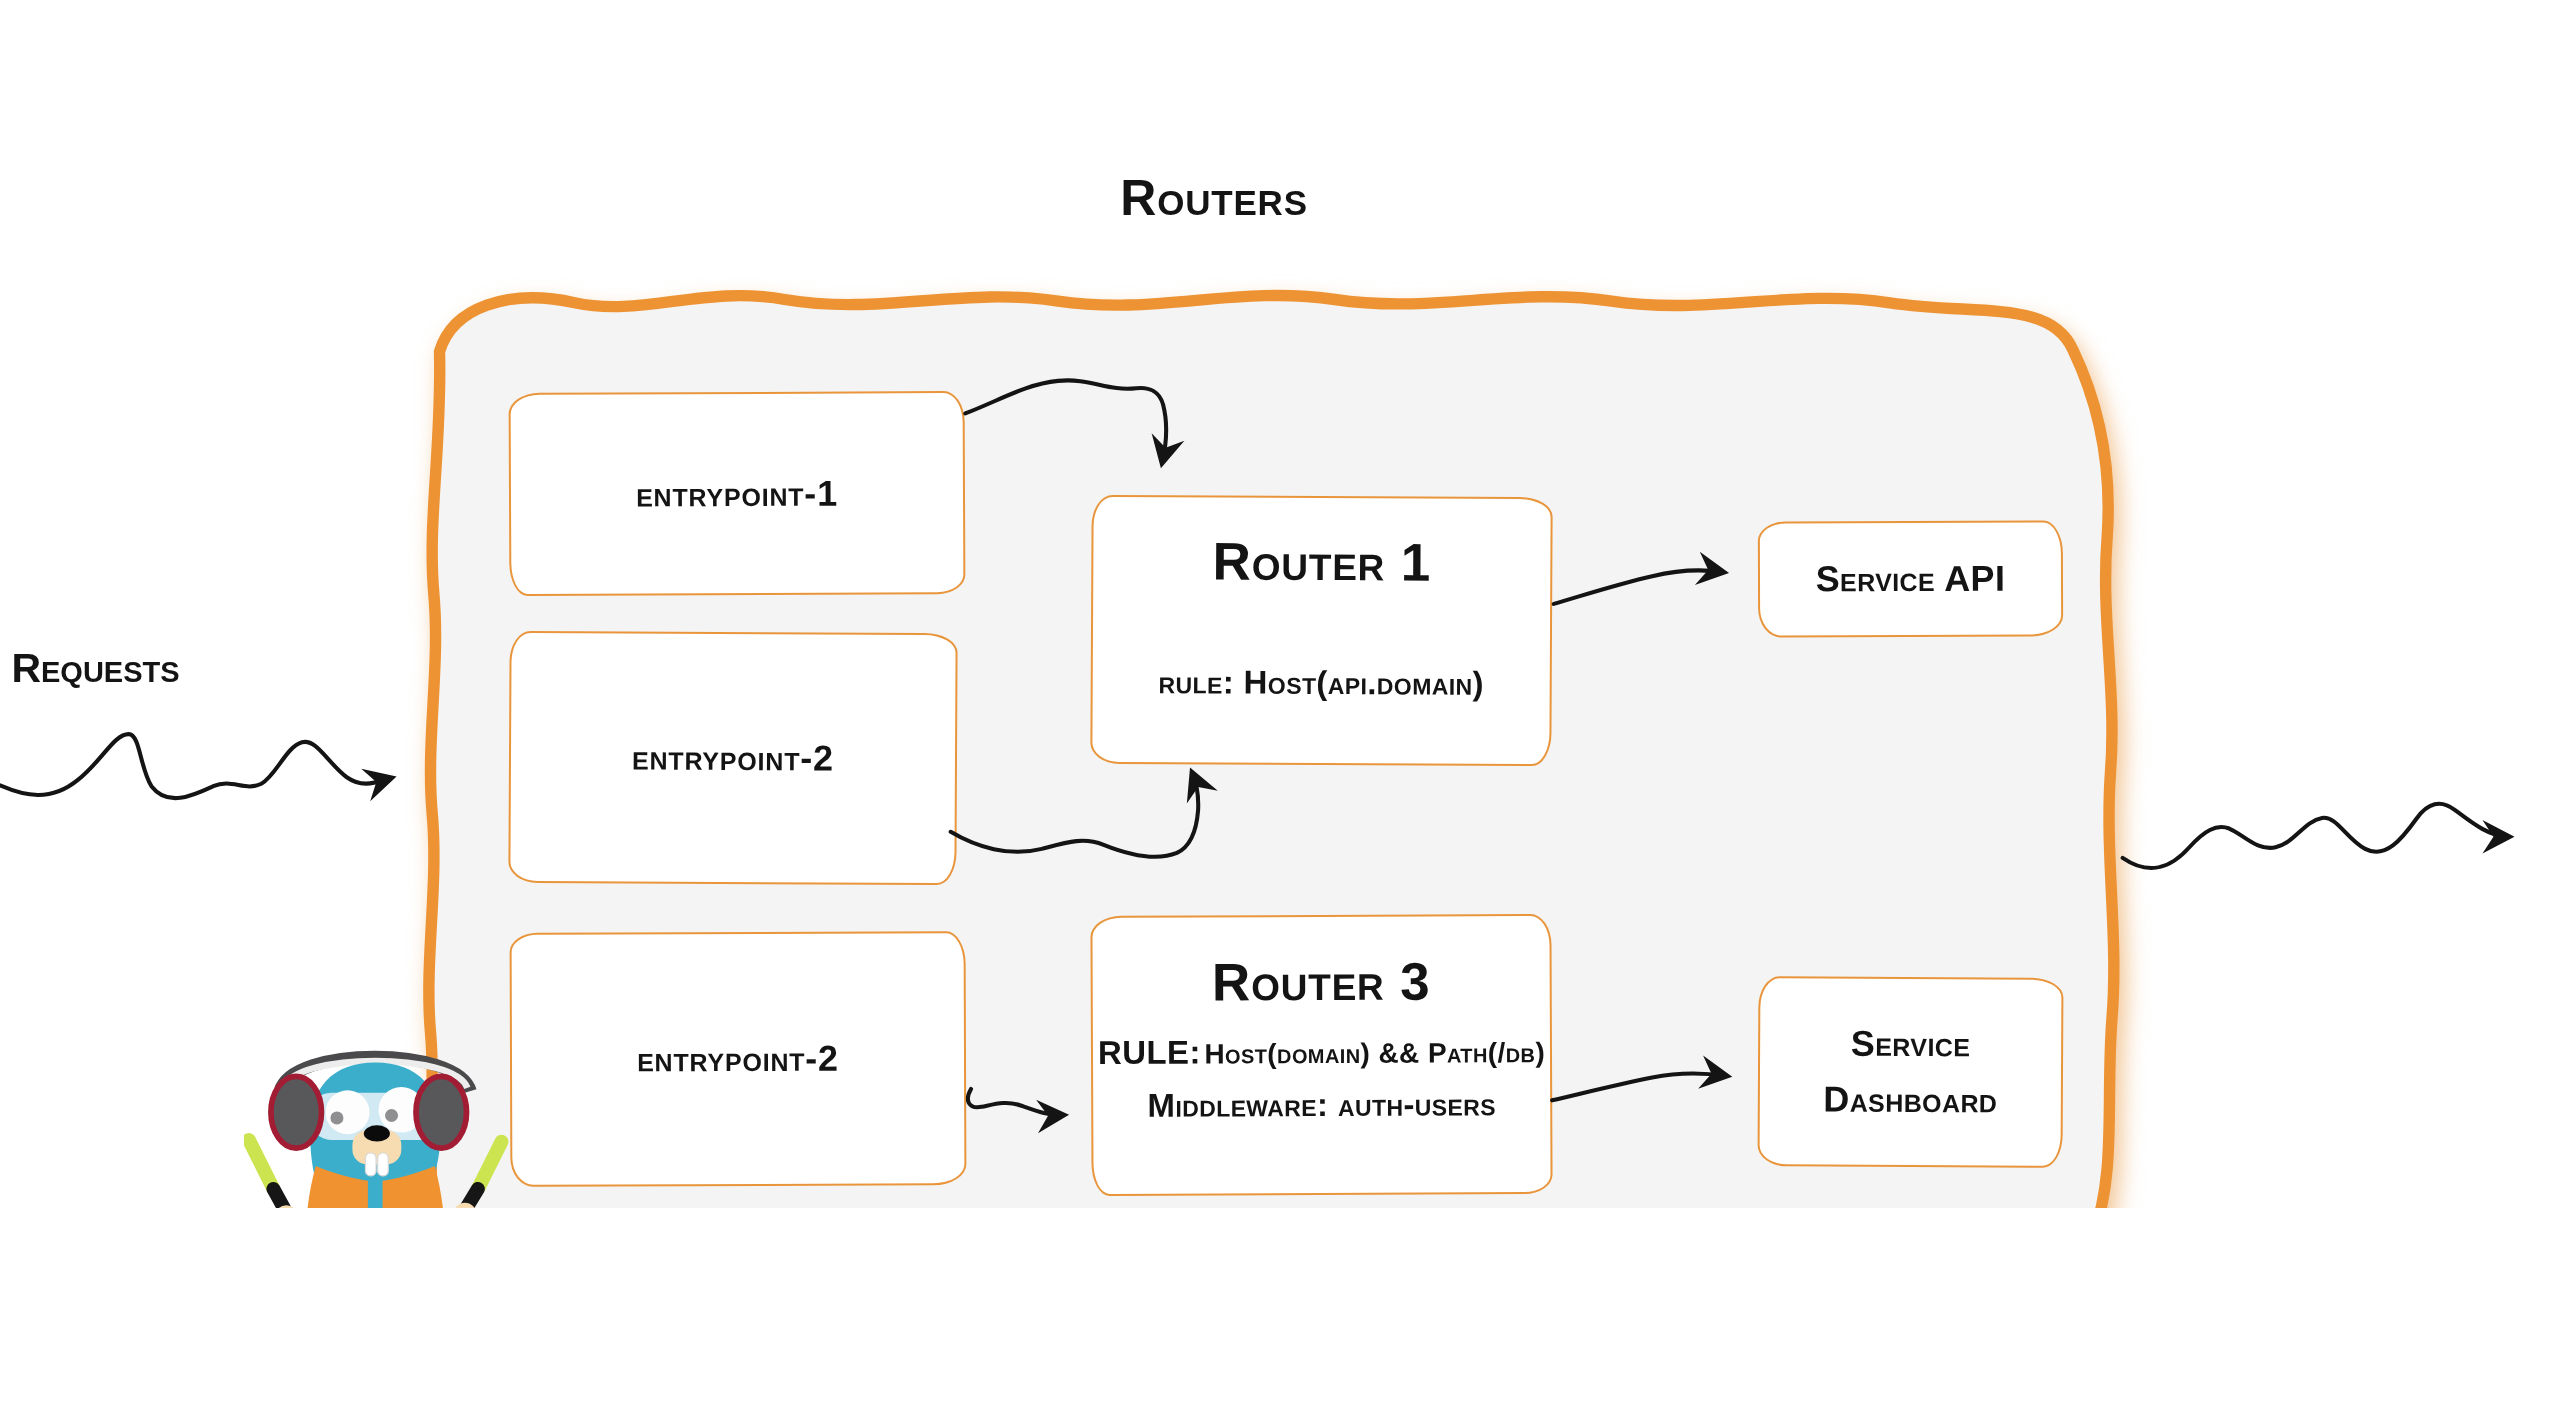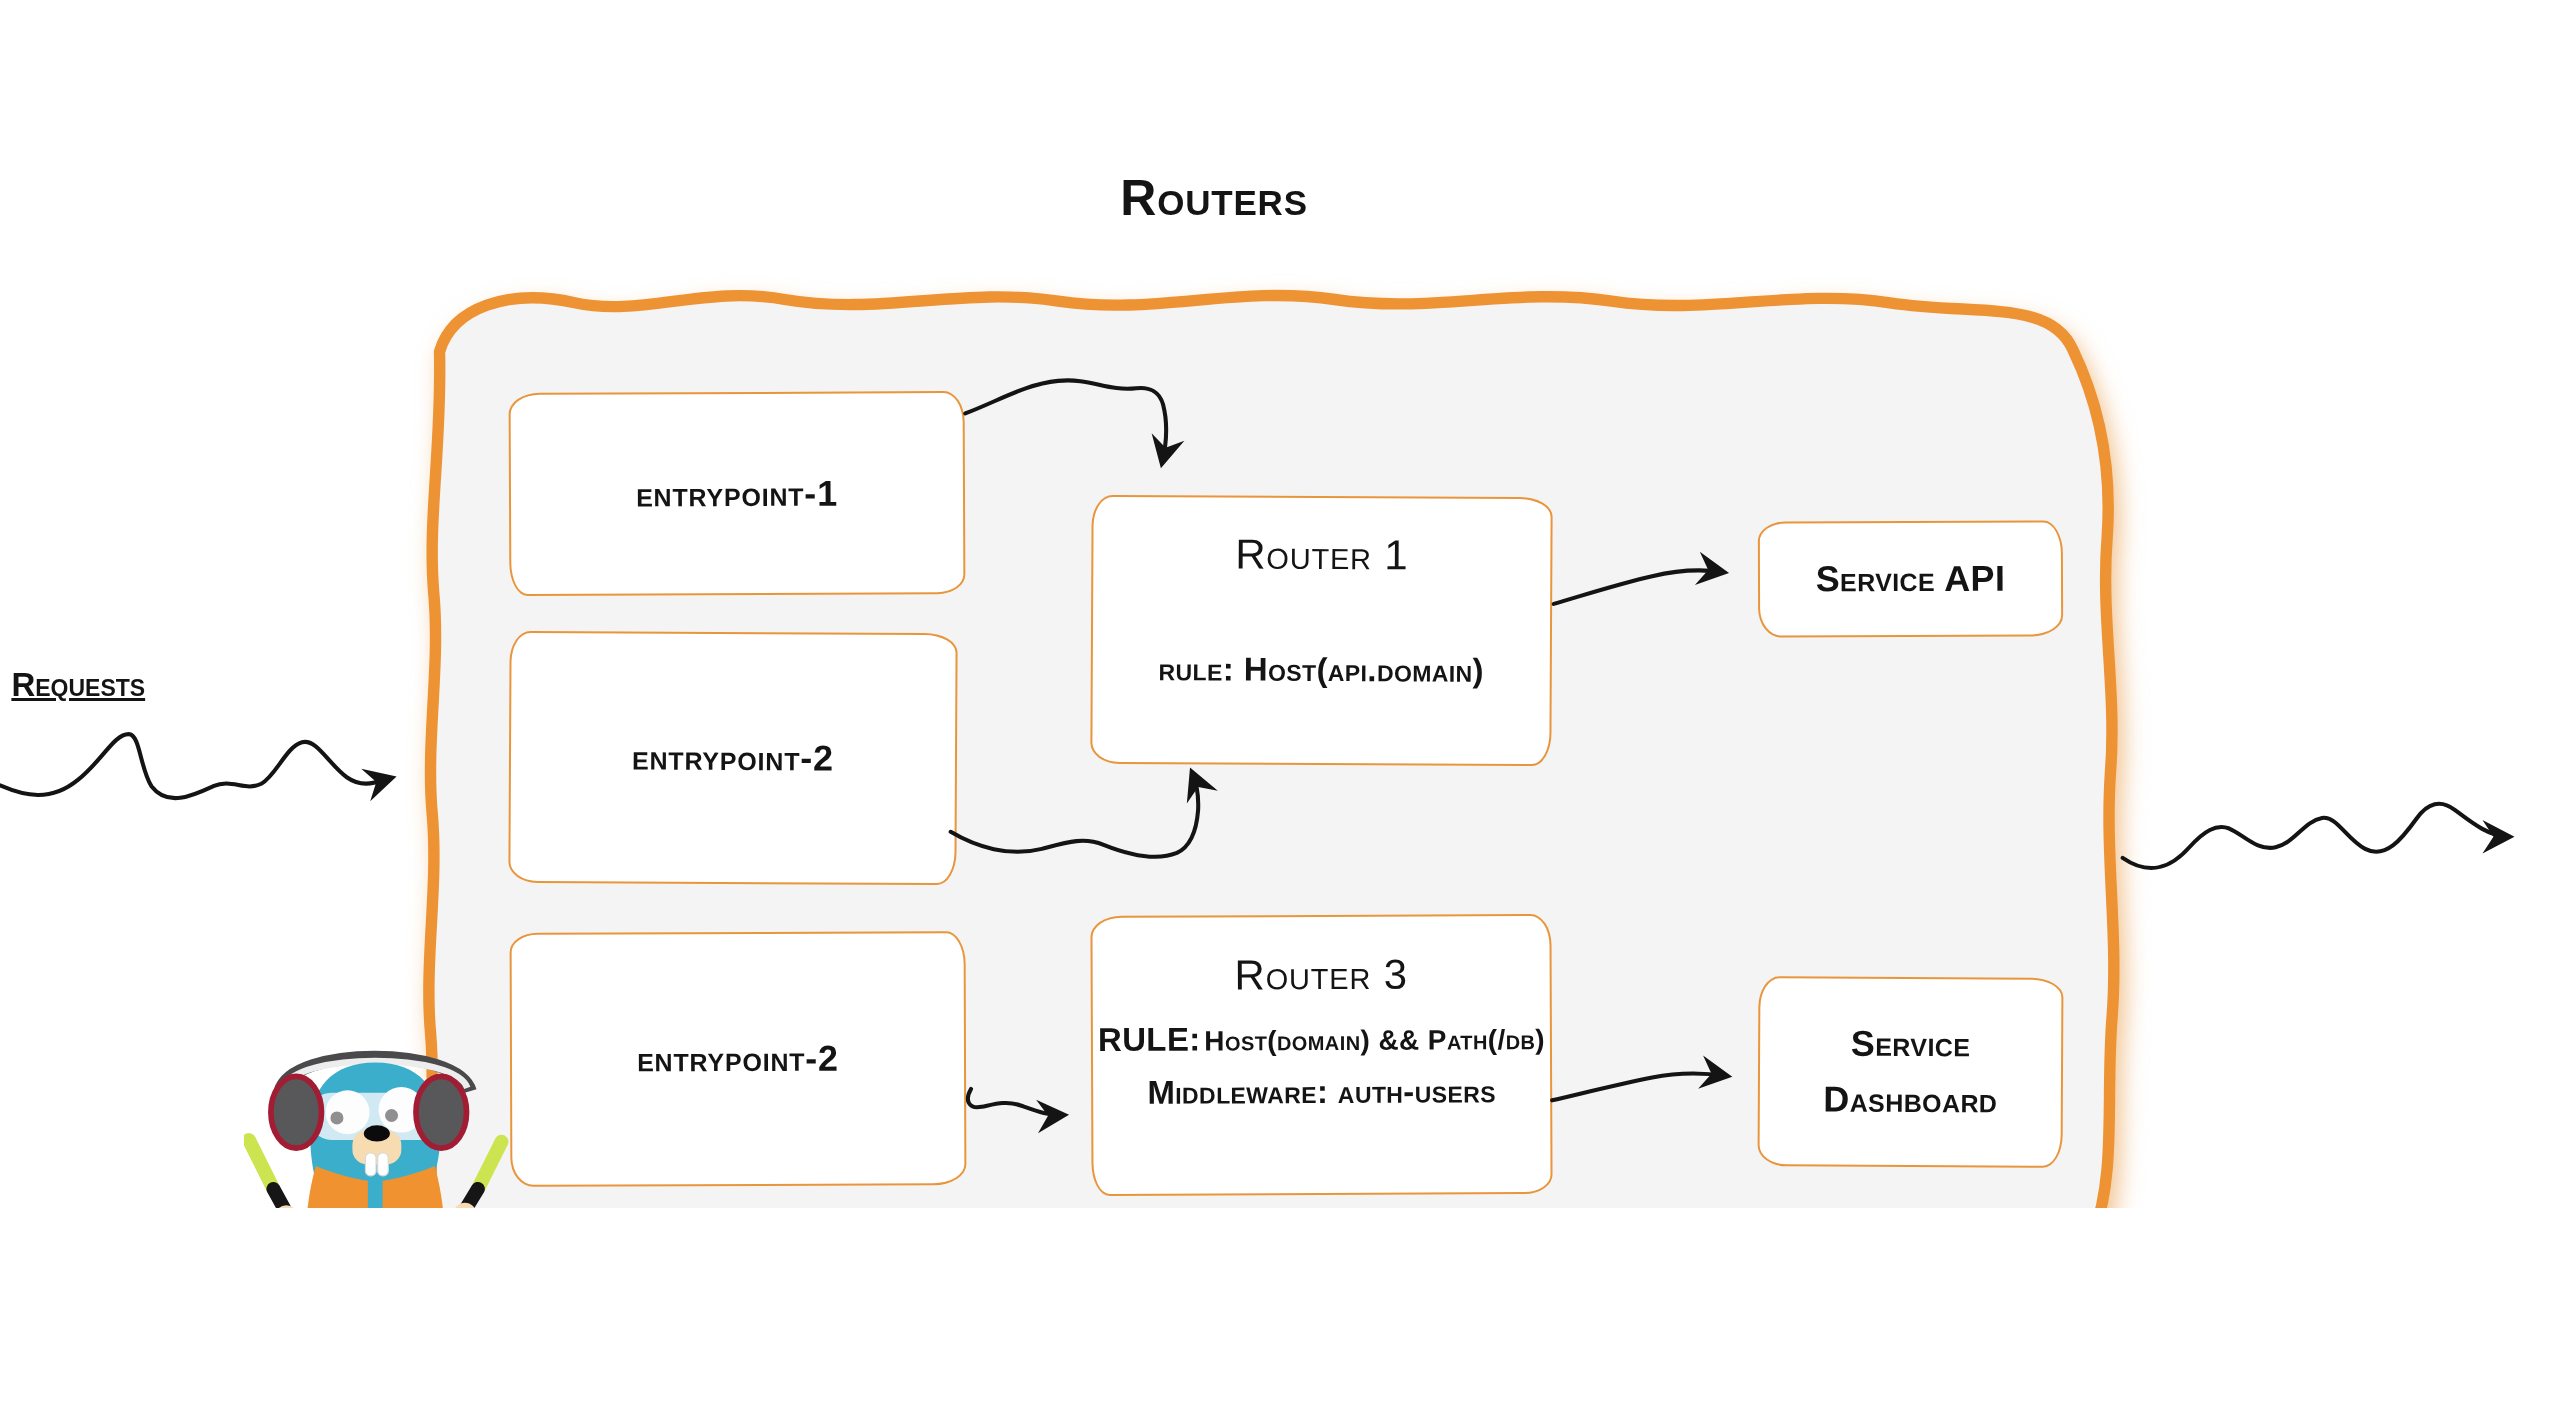--- a/index.html
+++ b/index.html
@@ -17,27 +17,27 @@
   
   .sketchbox{
     position:absolute;background:#ffffff;border:2.4px solid #E9953C;
     display:flex;flex-direction:column;align-items:center;justify-content:center;
     box-sizing:border-box;
   }
   .r1{border-radius:31px 21px 28px 18px / 21px 31px 19.5px 33px;transform:rotate(-0.25deg);}
   .r2{border-radius:21px 33px 19.5px 29px / 31px 19.5px 33px 21px;transform:rotate(0.3deg);}
   .r3{border-radius:28px 19.5px 33px 23px / 19.5px 33px 21px 29px;transform:rotate(-0.2deg);}
   .ep-label{font-size:36px;font-weight:600;letter-spacing:0.8px;}
-  .router-name{font-size:42px;font-weight:400;letter-spacing:0.8px;}
+  .router-name{font-size:53px;font-weight:700;letter-spacing:0.8px;}
   .rule-line{font-size:33px;font-weight:600;letter-spacing:0.4px;white-space:nowrap;}
   .rule-value-sm{font-size:28px;font-weight:600;}
   .mw-line{font-size:33px;font-weight:600;letter-spacing:0.4px;white-space:nowrap;}
   .service-label{font-size:36px;font-weight:600;letter-spacing:0.4px;text-align:right;line-height:1.55;}
   
-  .requests-label{top:666px;left:11.4px;font-size:33px;font-weight:600;text-decoration:underline;}
+  .requests-label{top:645px;left:11.4px;font-size:41px;font-weight:600;}
   .calls-label{top:750px;left:2132px;font-size:37px;font-weight:600;white-space:nowrap;}
   
   .brand{
     top:1333px;left:383px;transform:translateX(-50%);
     font-size:85px;font-weight:500;letter-spacing:-1.6px;color:#3A3A3E;white-space:nowrap;
   }
   .brand .ae{color:#36B0CC;}
   svg{display:block;}
   .nopointer{pointer-events:none;}
 </style>

